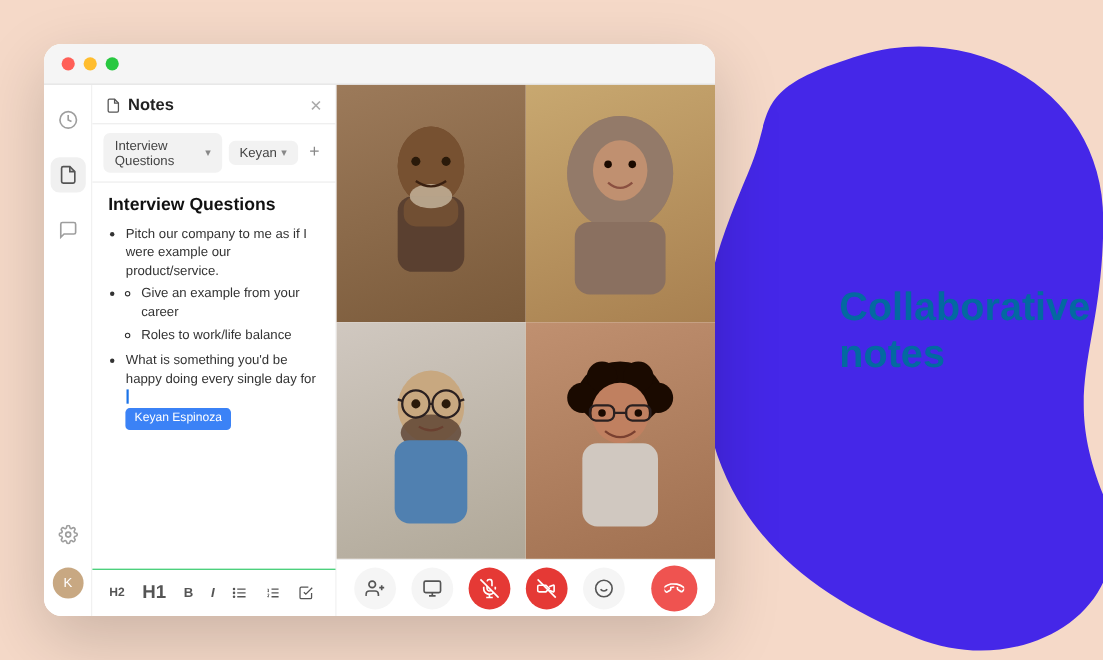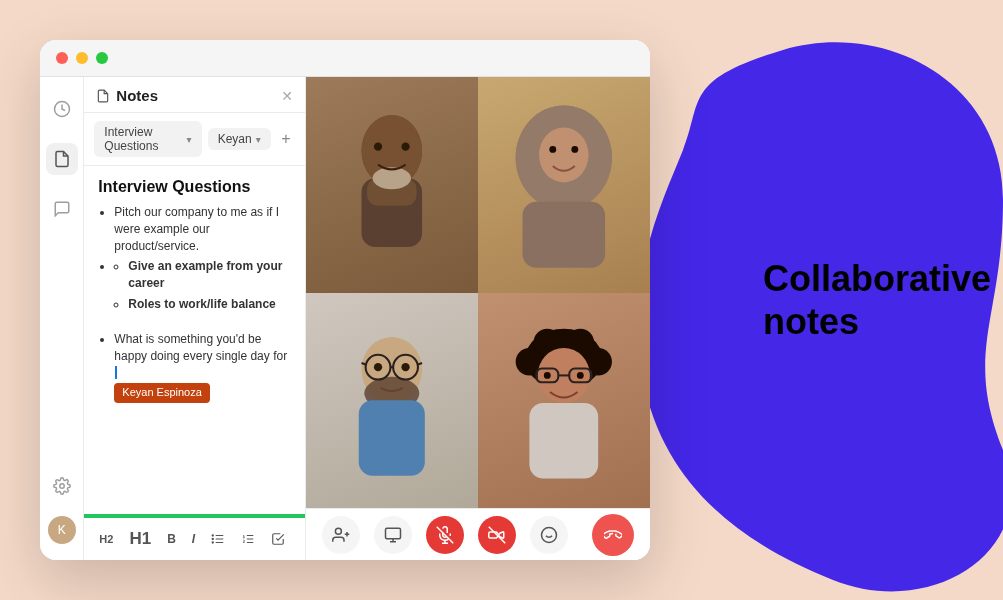--- a/index.html
+++ b/index.html
@@ -185,46 +185,45 @@
     }
     .notes-content li {
       margin-bottom: 4px;
       font-size: 12px;
       line-height: 1.4;
       color: #333;
     }
     .notes-content ul ul {
       padding-left: 14px;
       margin-top: 2px;
-      margin-bottom: 18px;
-      font-weight: bold;
+      margin-bottom: 6px;
     }
     .typing-indicator {
       display: inline;
       background: #1a73e8;
       width: 2px;
       height: 13px;
       display: inline-block;
       margin-left: 1px;
       vertical-align: text-bottom;
     }
     .mention-badge {
-      background: #c2410c;
+      background: #3b82f6;
       color: white;
       font-size: 11px;
       padding: 2px 8px;
       border-radius: 4px;
       display: inline-block;
       margin-top: 2px;
     }
 
     
     .notes-toolbar {
       padding: 8px 10px;
-      border-top: 4px solid #22c55e;
+      border-top: 1px solid #22c55e;
       display: flex;
       align-items: center;
       gap: 6px;
     }
     .toolbar-btn {
       padding: 3px 5px;
       font-size: 12px;
       color: #555;
       cursor: pointer;
       border-radius: 3px;
@@ -290,21 +289,21 @@
       position: absolute;
       right: 60px;
       top: 50%;
       transform: translateY(-50%);
       z-index: 2;
       width: 180px;
     }
     .right-text h1 {
       font-size: 36px;
       font-weight: 800;
-      color: #000000;
+      color: #0369a1;
       line-height: 1.2;
     }
 
     
     .person {
       width: 100%; height: 100%;
       display: flex; align-items: center; justify-content: center;
       position: relative;
     }
     .person svg {

